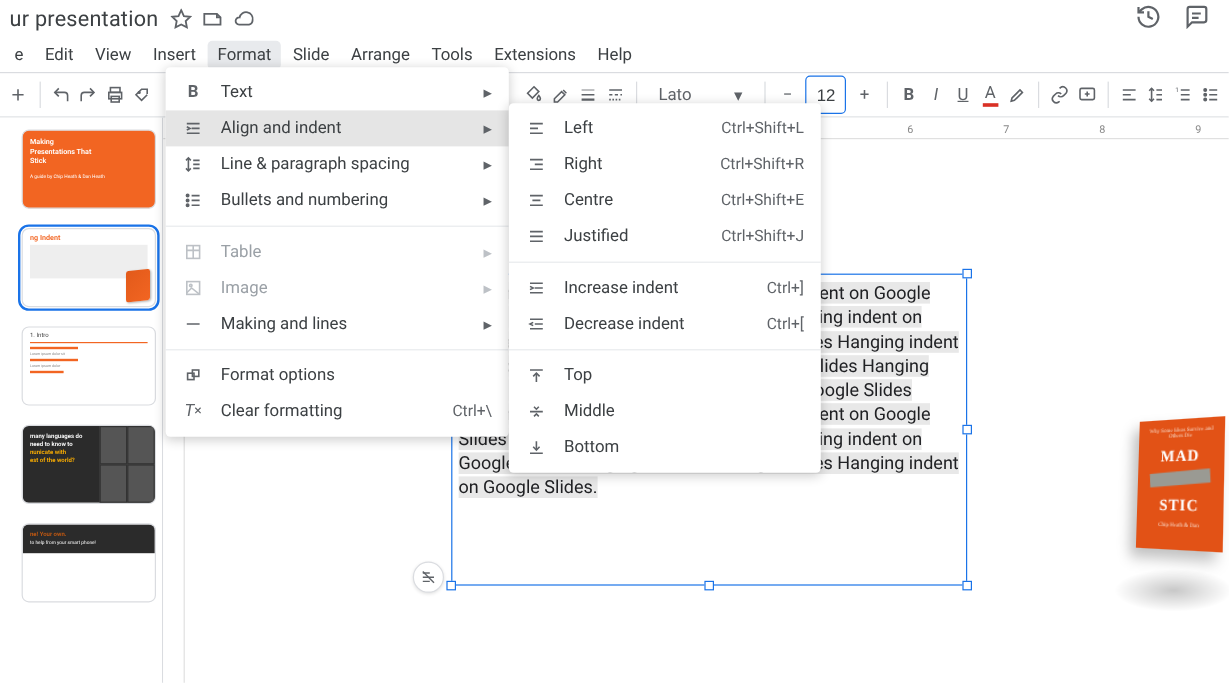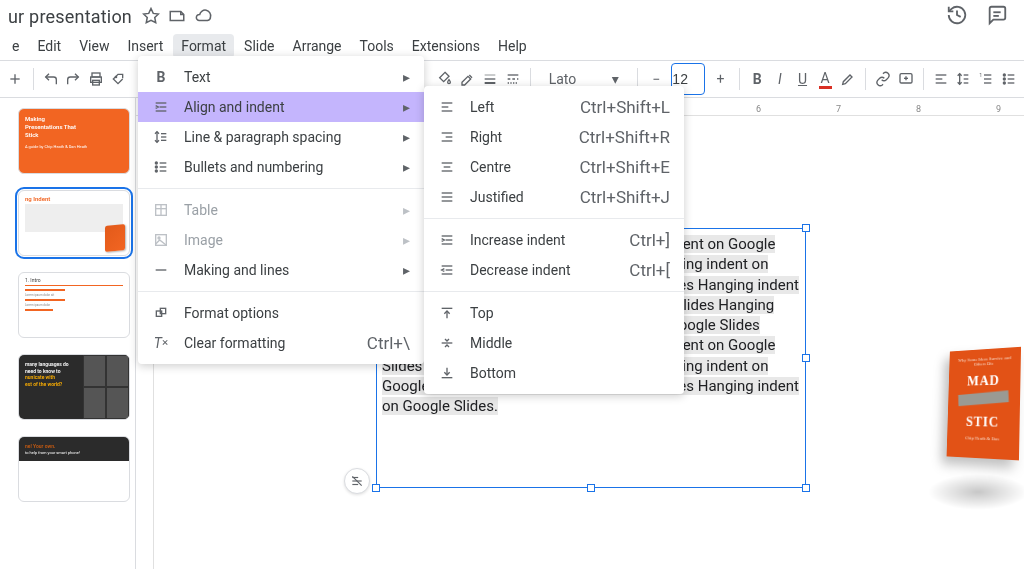--- a/index.html
+++ b/index.html
@@ -10,21 +10,21 @@
   .title-icons svg, .menubar svg, .toolbar svg { display: block; }
   .titlebar-right { margin-left: auto; display: flex; gap: 18px; color: #5f6368; padding-right: 8px; }
   .menubar { display: flex; align-items: center; height: 28px; padding: 0 4px; gap: 2px; }
   .menubar .m { padding: 4px 8px; border-radius: 4px; cursor: pointer; color: #3c4043; font-size: 14px; }
   .menubar .m.active { background: #e8eaed; }
   .toolbar { display: flex; align-items: center; height: 38px; border-top: 1px solid #dadce0; border-bottom: 1px solid #dadce0; padding: 0 6px; gap: 4px; color: #5f6368; }
   .toolbar .sep { width: 1px; height: 22px; background: #dadce0; margin: 0 4px; }
   .tbtn { width: 28px; height: 28px; border-radius: 4px; display: flex; align-items: center; justify-content: center; cursor: pointer; }
   .font-sel { display: flex; align-items: center; gap: 8px; padding: 0 10px; height: 26px; border-radius: 4px; cursor: pointer; min-width: 90px; }
   .font-size-box { display: flex; align-items: center; gap: 4px; }
-  .size-input { width: 34px; height: 32px; border: 1px solid #1a73e8; border-radius: 4px; text-align: left; font-size: 14px; color: #3c4043; }
+  .size-input { width: 34px; height: 32px; border: 1px solid #1a73e8; border-radius: 4px; text-align: center; font-size: 14px; color: #3c4043; }
   .fs-btn { width: 22px; height: 22px; display: flex; align-items: center; justify-content: center; cursor: pointer; }
   .workspace { display: flex; height: calc(100% - 96px); }
   .thumbpanel { width: 136px; border-right: 1px solid #dadce0; padding: 10px 8px 10px 4px; overflow: hidden; background: #fff; }
   .thumb { width: 112px; height: 66px; border-radius: 6px; background: #fff; border: 1px solid #dadce0; margin-bottom: 16px; position: relative; overflow: hidden; font-size: 5px; }
   .thumb.sel { outline: 2px solid #1a73e8; outline-offset: 1px; }
   .thumb.orange1 { background: #f26522; }
   .thumbwrap { position: relative; margin-left: 14px; }
   .th-t { color: #fff; font-size: 6px; font-weight: 600; padding: 6px; line-height: 1.3; }
   .th-sub { color: #fff; font-size: 4px; padding: 0 6px; }
   .th2-title { color: #f26522; font-size: 6px; font-weight: 600; padding: 4px 6px 1px; }
@@ -58,26 +58,26 @@
   .bookface .l1 { font-size: 14px; font-weight: 700; letter-spacing: 1px; margin-top: 8px; }
   .bookface .l2 { font-size: 14px; font-weight: 700; letter-spacing: 1px; margin-top: 14px; }
   .bookface .to { font-size: 10px; font-style: italic; margin: 2px 0; }
   .bookface .tape { width: 56px; height: 12px; background: #9a9a93; position: absolute; left: 12px; top: 46px; transform: rotate(-4deg); }
   .bookshadow { position: absolute; right: -8px; bottom: -16px; width: 100px; height: 36px; background: radial-gradient(ellipse at center, rgba(0,0,0,.22), transparent 70%); }
   
   .menu { position: absolute; top: 56px; background: #fff; border-radius: 4px; box-shadow: 0 2px 10px rgba(0,0,0,.2); padding: 6px 0; font-size: 14px; z-index: 20; }
   .menu1 { left: 138px; width: 286px; }
   .menu2 { left: 424px; width: 260px; top: 86px; }
   .mi { display: flex; align-items: center; height: 30px; padding: 0 14px; gap: 14px; cursor: pointer; color: #3c4043; }
-  .mi.hl { background: #c4b5fd; justify-content: center; }
+  .mi.hl { background: #e5e5e5; justify-content: center; }
   .mi.disabled { color: #9aa0a6; }
   .mi .ic { width: 18px; display: flex; justify-content: center; color: #5f6368; }
   .mi.disabled .ic { color: #bdc1c6; }
   .mi .arrow { margin-left: auto; color: #5f6368; }
-  .mi .sc { margin-left: auto; color: #5f6368; font-size: 17px; }
+  .mi .sc { margin-left: auto; color: #5f6368; font-size: 13px; }
   .msep { height: 1px; background: #e8eaed; margin: 6px 0; }
   .orange { color: #f26522; }
   .hl1 { color:#ffb000 } .hl2 {color:#c55a11}
 </style>
 </head>
 <body>
 
 <div class="titlebar">
   <span class="doc-title">ur presentation</span>
   <div class="title-icons">

